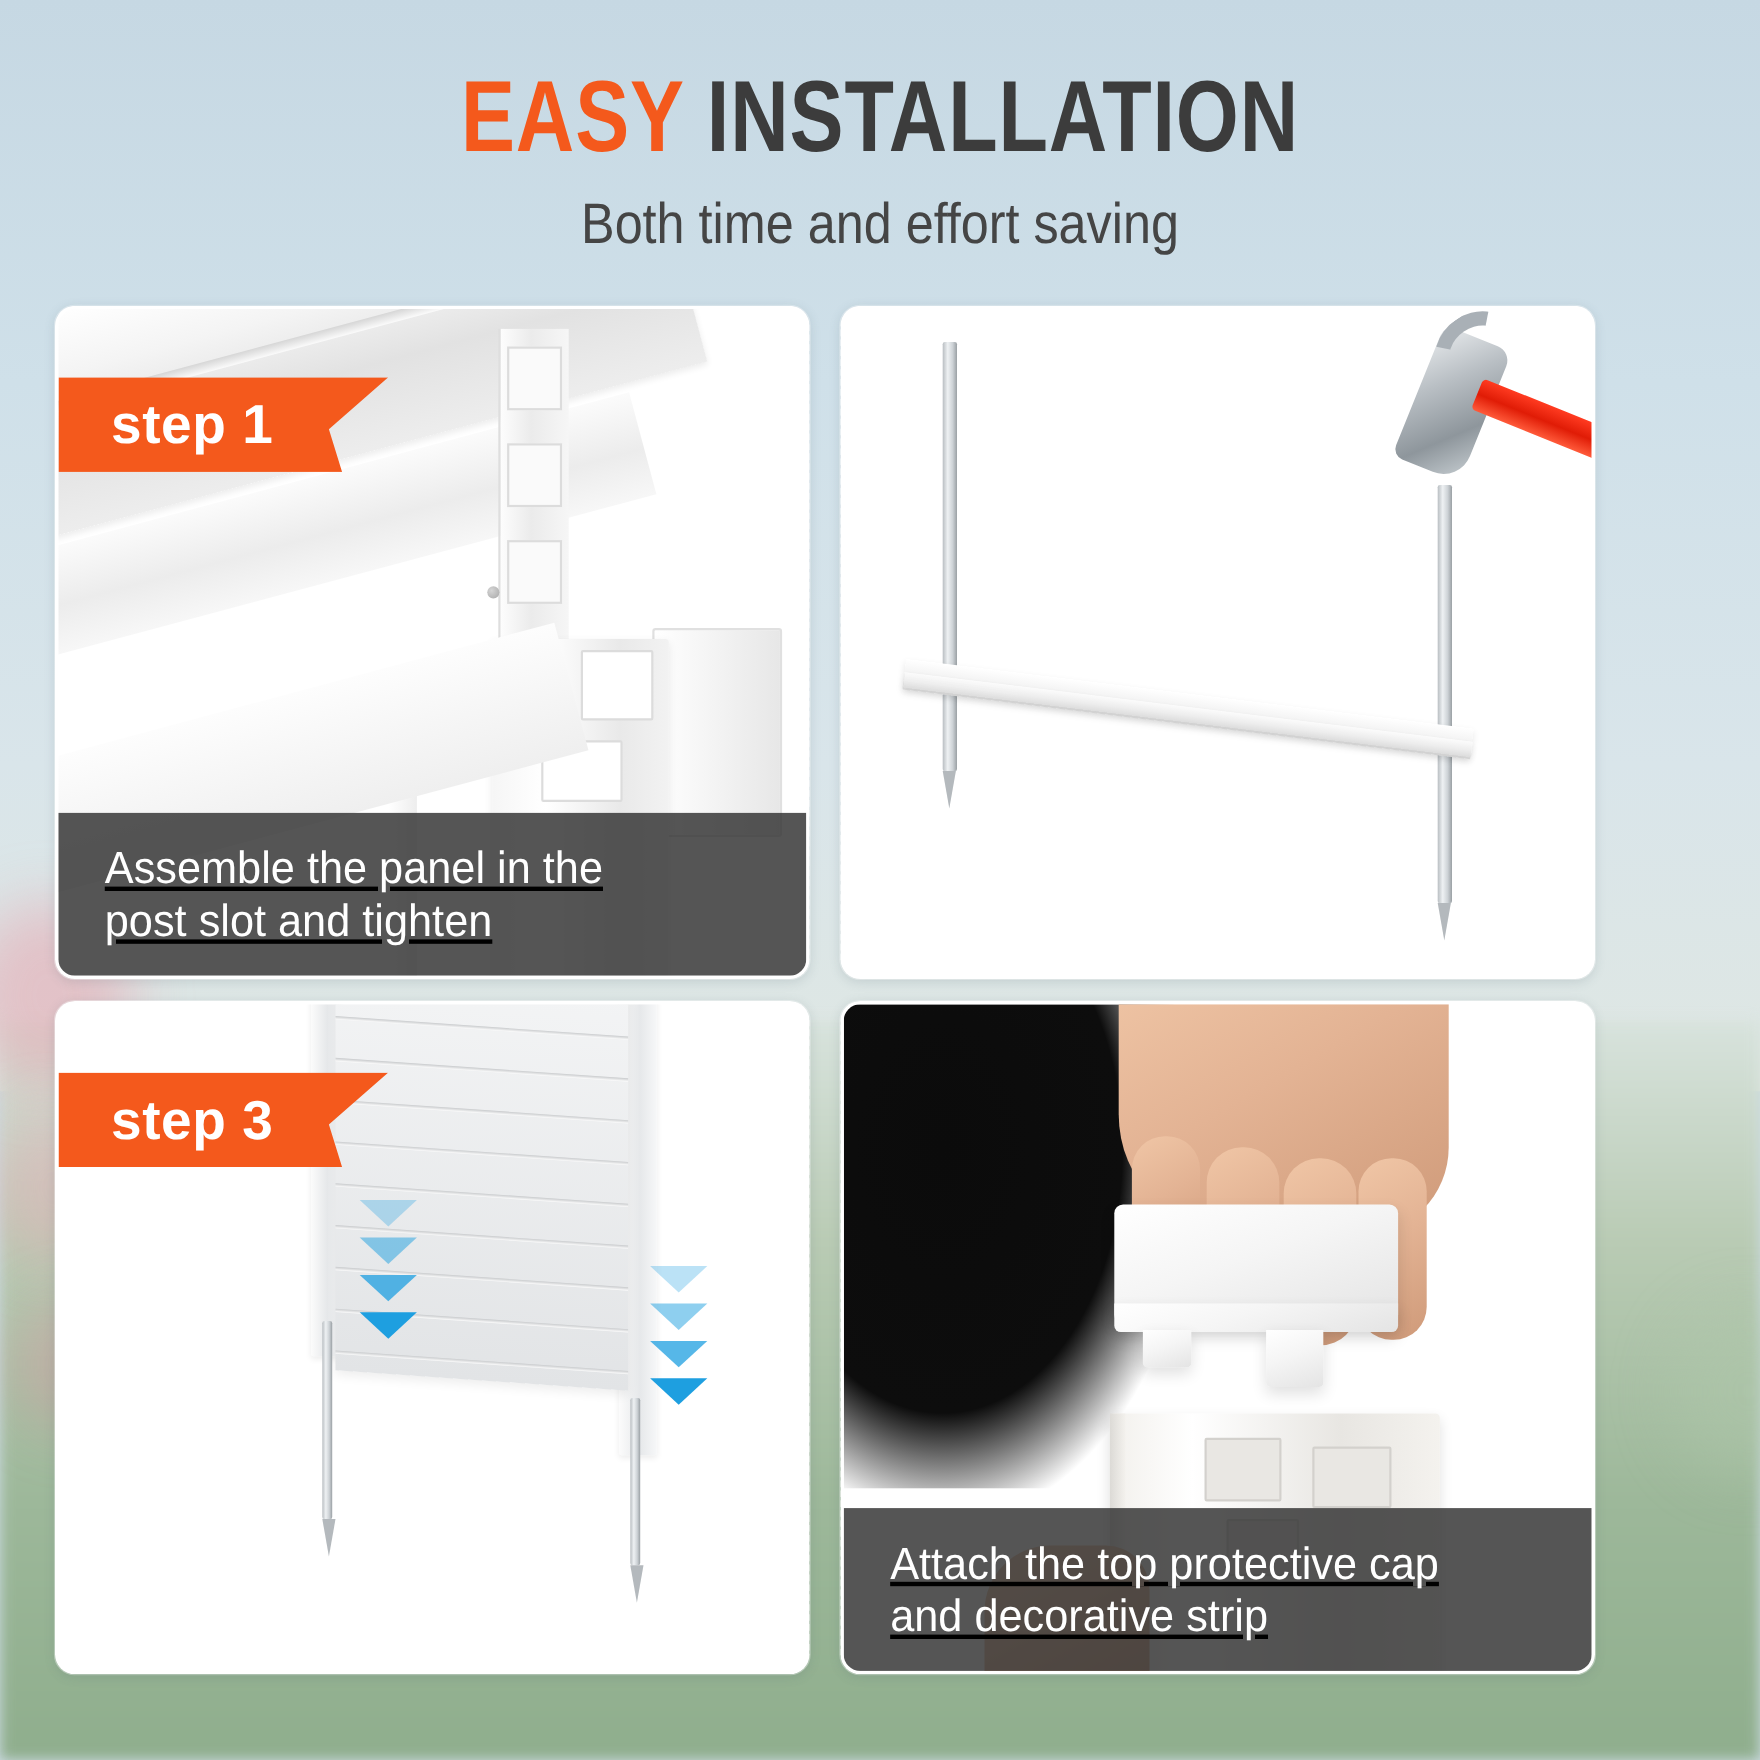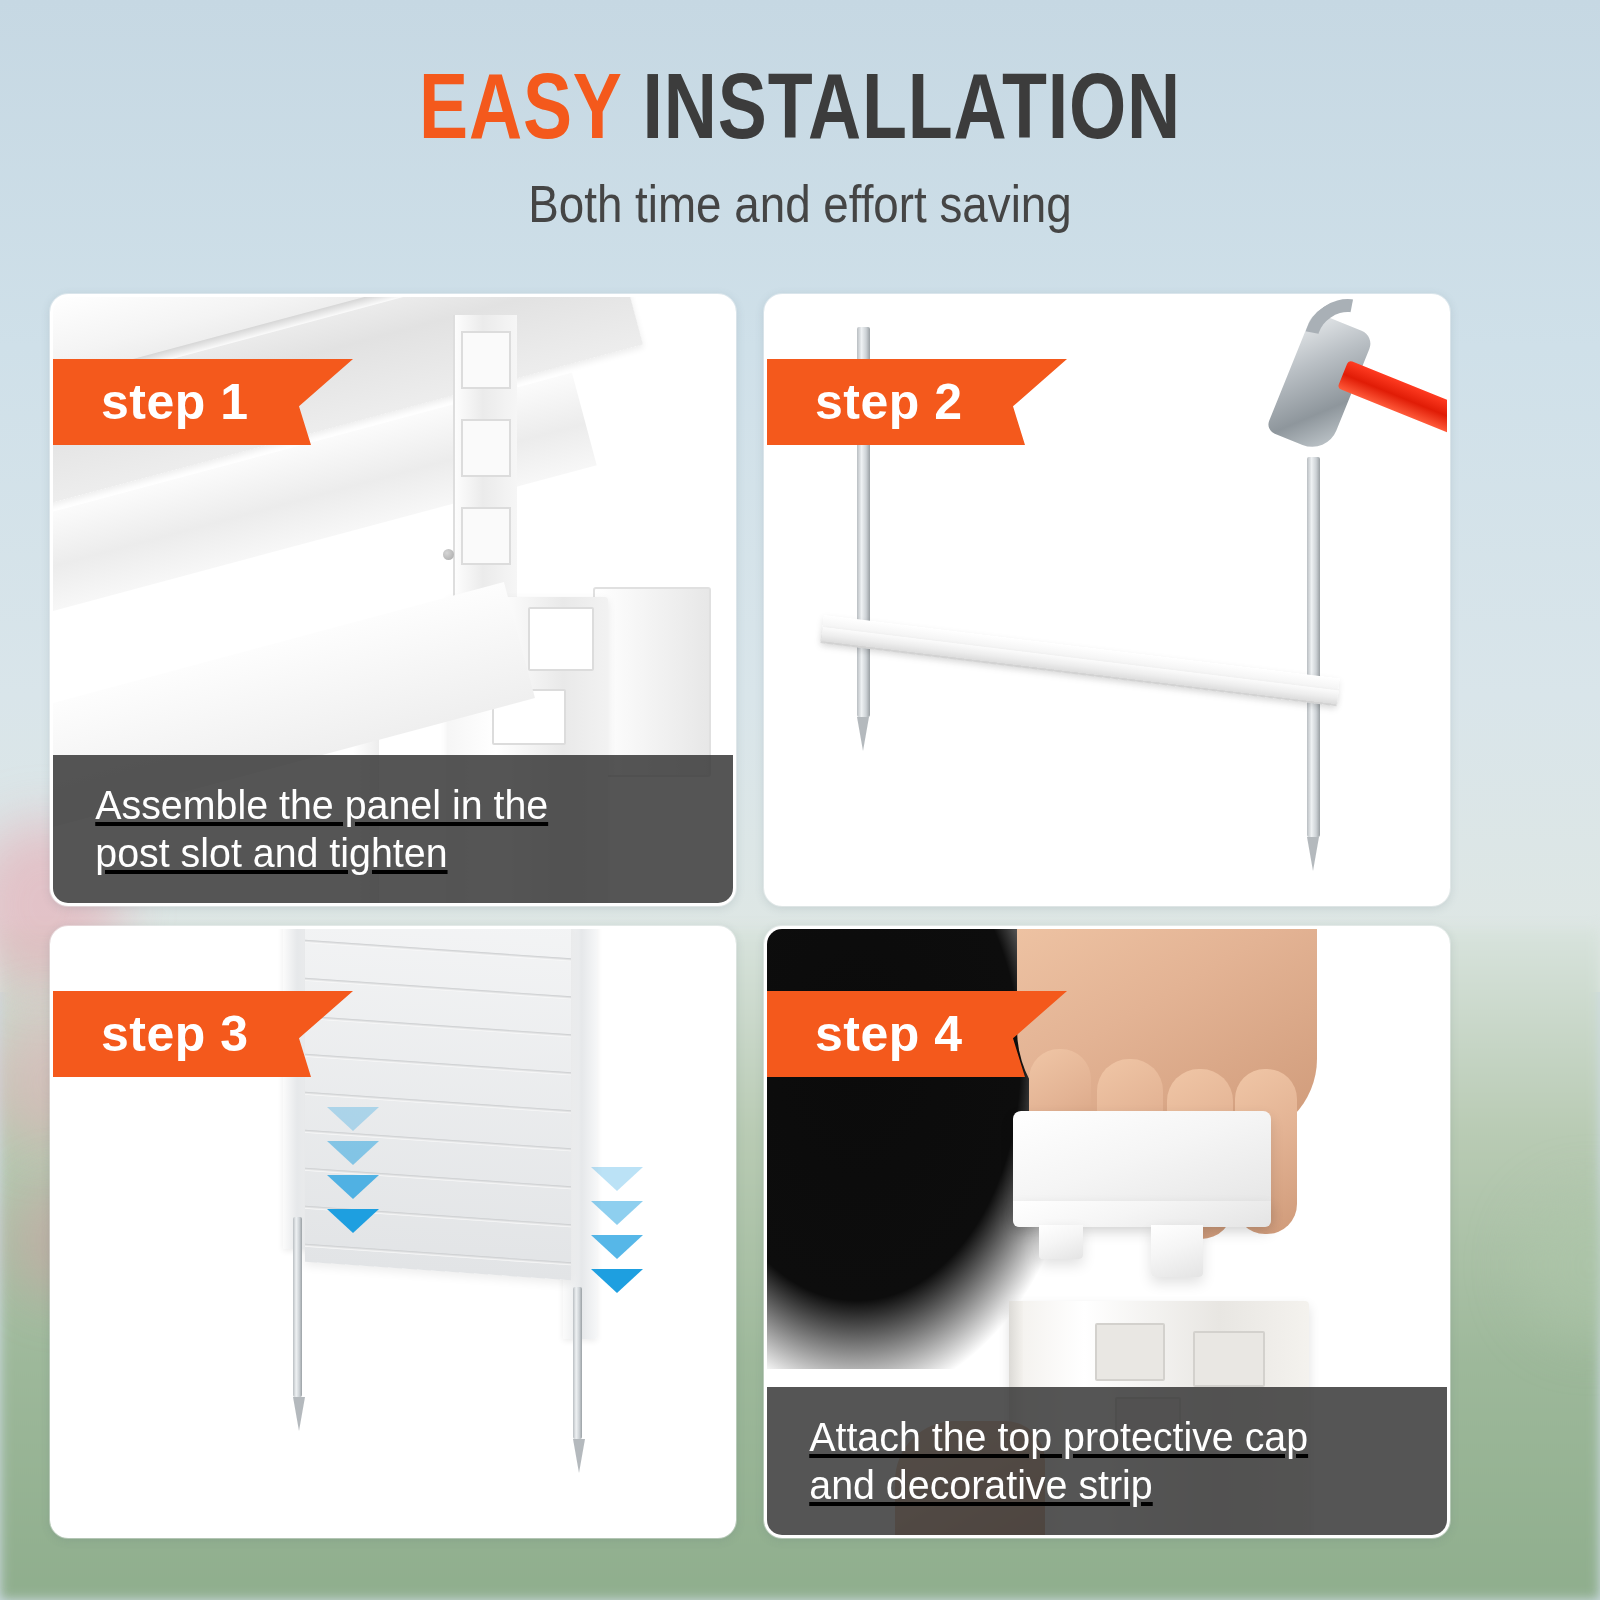--- a/index.html
+++ b/index.html
@@ -51,21 +51,20 @@
   .grid {
     position:absolute;
     left:50px; top:278px;
     width:1500px; height:1272px;
     z-index:4;
     display:grid;
     grid-template-columns:686px 686px;
     grid-template-rows:612px 612px;
     column-gap:28px;
     row-gap:20px;
-    margin-top:16px;
   }
   .card {
     position:relative;
     border-radius:18px;
     overflow:hidden;
     background:#ffffff;
     border:3px dashed rgba(255,255,255,0.95);
     outline:1px solid rgba(255,255,255,0.35);
     box-shadow:0 2px 10px rgba(80,100,110,0.18);
   }
@@ -306,23 +305,20 @@
       <div class="stake" style="left:540px; top:160px; height:380px;"></div>
 
       <div class="board" style="left:55px; top:318px; width:520px; height:28px; transform:rotate(7deg); transform-origin:left center;"></div>
       <div class="board" style="left:55px; top:330px; width:520px; height:14px; transform:rotate(7deg); transform-origin:left center; opacity:.7;"></div>
 
       <div class="hammer-head" style="left:520px; top:22px; width:66px; height:128px; transform:rotate(22deg);"></div>
       <div class="hammer-claw" style="left:536px; top:4px; width:78px; height:66px; transform:rotate(-34deg);"></div>
       <div class="hammer-handle" style="left:576px; top:62px; width:150px; height:30px; transform:rotate(22deg); transform-origin:left center;"></div>
     </div>
 
-    <div class="badge">
-      <span class="badge-label">step 2</span>
-    </div>
 
   </div>
 
   <div class="card">
     <div class="photo">
       <div class="s3-postcol" style="left:230px; top:-10px; width:26px; height:330px;"></div>
       <div class="s3-postcol" style="left:510px; top:-10px; width:34px; height:420px;"></div>
 
       <div class="s3-panel" style="left:252px; top:-18px; width:266px; height:360px;">
         <div class="s3-slat" style="top:38px;"></div>
@@ -374,23 +370,20 @@
       <div class="s4-post" style="left:242px; top:372px; width:300px; height:245px; border-radius:4px;">
         <div class="s4-hole" style="left:86px; top:22px; width:70px; height:58px;"></div>
         <div class="s4-hole" style="left:184px; top:30px; width:72px; height:56px;"></div>
         <div class="s4-hole" style="left:106px; top:96px; width:66px; height:52px;"></div>
         <div style="position:absolute;left:0;top:0;width:14px;height:245px;background:linear-gradient(90deg,#dcdad6,#f3f1ed);"></div>
       </div>
 
       <div class="skin" style="left:128px; top:492px; width:150px; height:130px; border-radius:60px 40px 0 0;"></div>
     </div>
 
-    <div class="badge">
-      <span class="badge-label">step 4</span>
-    </div>
 
     <div class="caption">
       <span class="caption-text">Attach the top protective cap
 and decorative strip</span>
     </div>
   </div>
 
 </div>
 
 </body></html>

